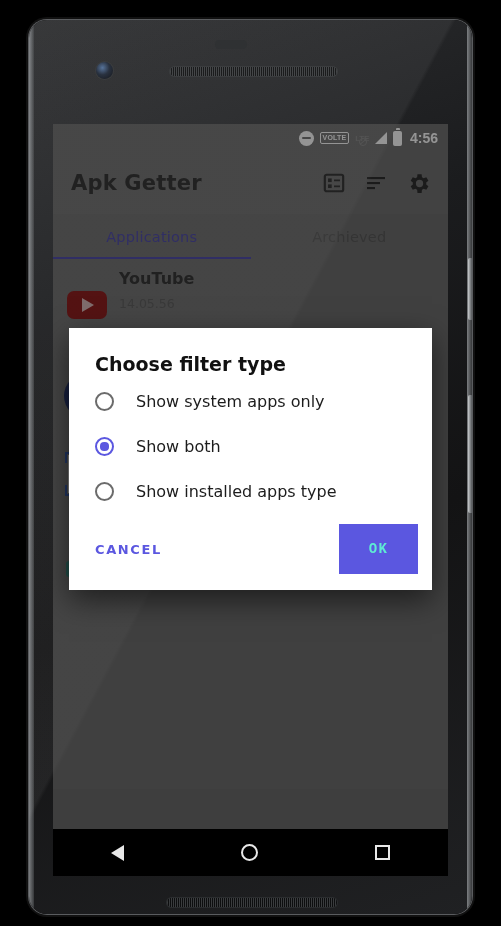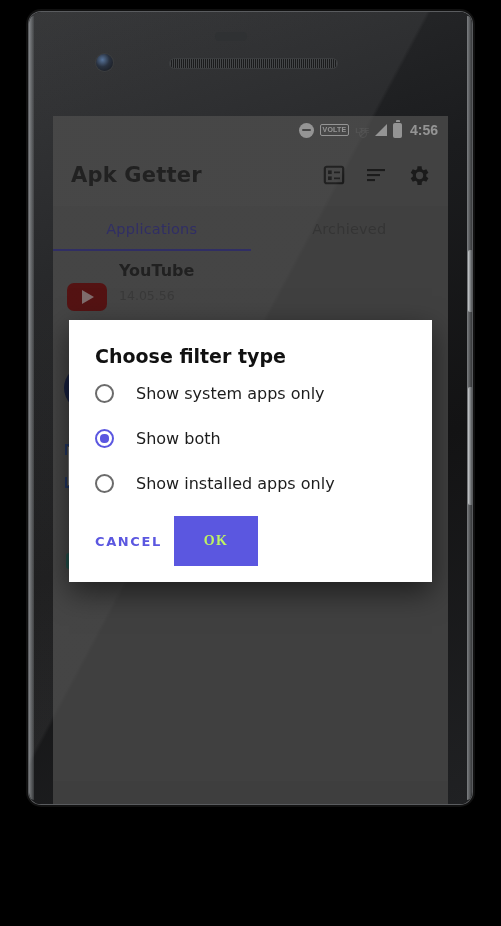--- a/index.html
+++ b/index.html
@@ -5,23 +5,23 @@
   * { margin:0; padding:0; box-sizing:border-box; }
   html, body {
     width:501px; height:926px;
     background:#000;
     font-family:"DejaVu Sans", sans-serif;
     overflow:hidden;
   }
 
   
   #phone-frame{
-    position:absolute; left:29px; top:12px;
-    width:443px; height:792px;
-    border-radius:12px;
+    position:absolute; left:29px; top:20px;
+    width:443px; height:894px;
+    border-radius:18px;
     background:
       linear-gradient(160deg,#2c2d2f 0%,#1b1c1e 30%,#131314 60%,#202123 100%);
     box-shadow:
       0 0 0 1px #5a5c5f,
       0 0 0 3px #111,
       0 0 22px 4px rgba(0,0,0,.85);
     overflow:hidden;
   }
   #phone-frame::after{ 
     content:""; position:absolute; inset:0; pointer-events:none;
@@ -228,34 +228,34 @@
     width:19px; height:19px; border-radius:50%;
     border:2px solid #6b6b6b; position:relative; flex:0 0 auto;
   }
   .radio.selected{ border-color:#5b57e0; }
   .radio.selected::after{
     content:""; position:absolute; left:3.4px; top:3.4px;
     width:8.2px; height:8.2px; border-radius:50%; background:#5b57e0;
   }
   .radio-label{ font-size:16px; color:#1c1c1c; }
   #dialog-actions{
-    display:flex; align-items:center; justify-content:flex-start;
+    display:flex; align-items:center; justify-content:space-between;
     gap:0; padding:10px 14px 16px 14px;
   }
   #cancel-button{
     background:none; border:0; cursor:pointer;
     color:#5b57e0; font-size:13px; font-weight:bold;
     letter-spacing:1.6px; padding:10px 12px;
     font-family:"DejaVu Sans", sans-serif;
   }
   #ok-button{
     background:#5b57e0; border:0; cursor:pointer;
-    color:#bef264; font-size:14px; font-weight:bold;
+    color:#5eead4; font-size:14px; font-weight:bold;
     letter-spacing:1.2px; padding:17px 30px;
-    font-family:Liberation Serif, serif;
+    font-family:Liberation Mono, monospace;
   }
 
   
   #nav-bar{
     position:absolute; left:24px; top:809px;
     width:395px; height:47px; background:#000;
     display:flex; align-items:center; justify-content:space-around;
   }
   #nav-back{ width:0;height:0;border-right:13px solid #e8e8e8;
     border-top:8px solid transparent;border-bottom:8px solid transparent;}
@@ -457,21 +457,21 @@
         <span class="radio-label">Show system apps only</span>
       </div>
 
       <div class="radio-row">
         <span class="radio selected"></span>
         <span class="radio-label">Show both</span>
       </div>
 
       <div class="radio-row">
         <span class="radio"></span>
-        <span class="radio-label">Show installed apps only</span>
+        <span class="radio-label">Show installed apps type</span>
       </div>
 
       <div id="dialog-actions">
         <button id="cancel-button">CANCEL</button>
         <button id="ok-button">OK</button>
       </div>
     </div>
 
   </div>
 

